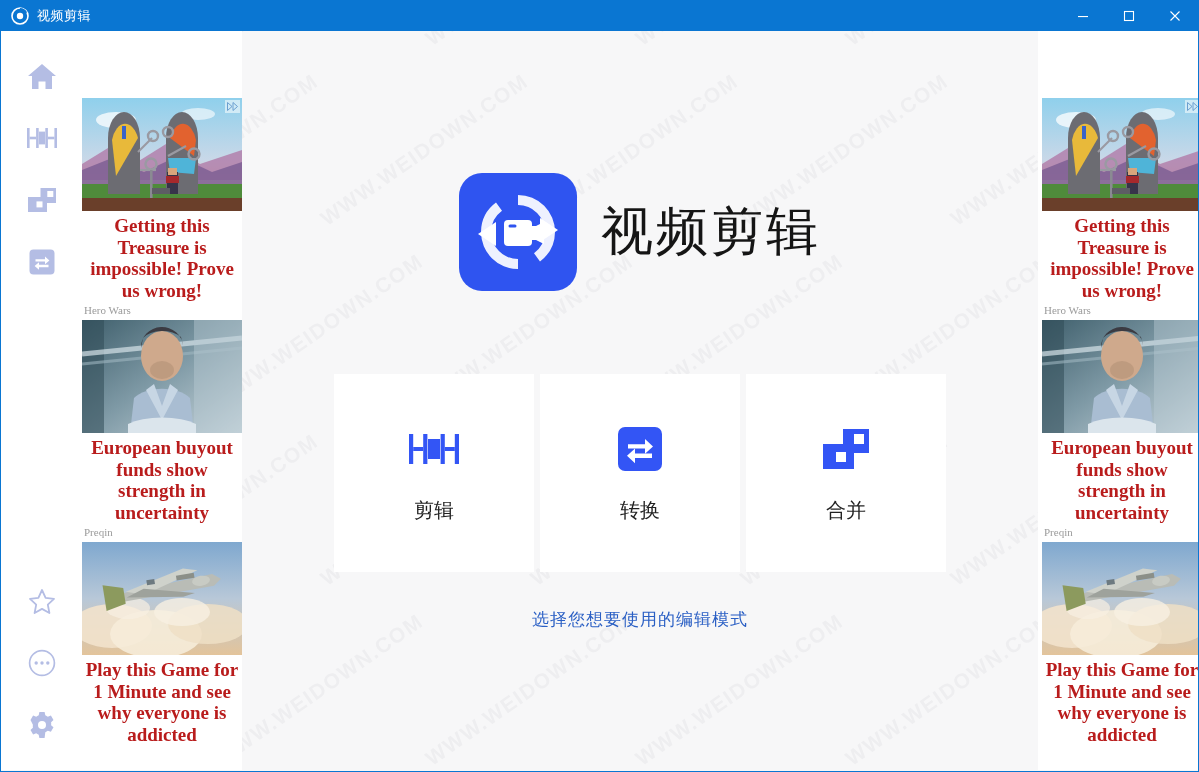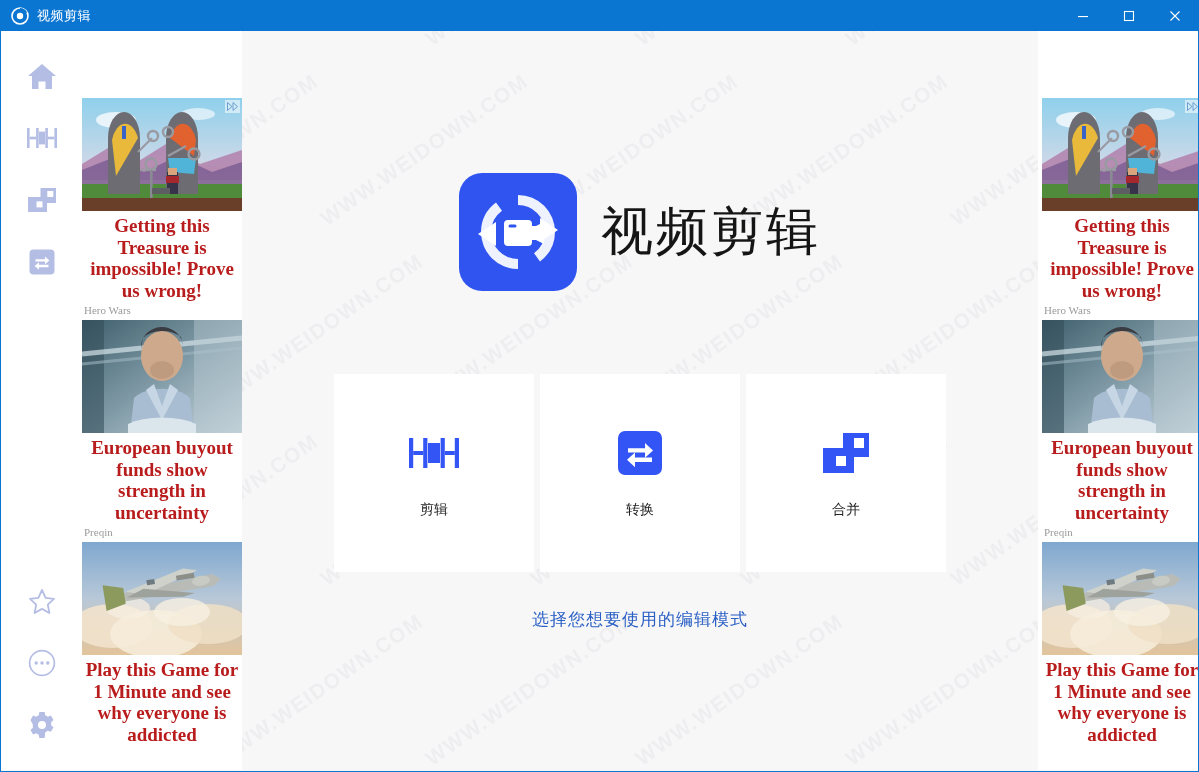--- a/index.html
+++ b/index.html
@@ -190,21 +190,21 @@
   }
   .mode-icon {
     height: 52px;
     display: flex;
     align-items: center;
     justify-content: center;
   }
   .mode-icon svg { display: block; }
   .mode-label {
     margin-top: 22px;
-    font-size: 14px;
+    font-size: 20px;
     color: #222222;
     font-family: Liberation Serif, serif;
   }
 
   .hint {
     margin-top: 36px;
     font-size: 17px;
     color: #2a5fc4;
     letter-spacing: 1px;
     font-family: "DejaVu Sans", "Liberation Sans", sans-serif;

